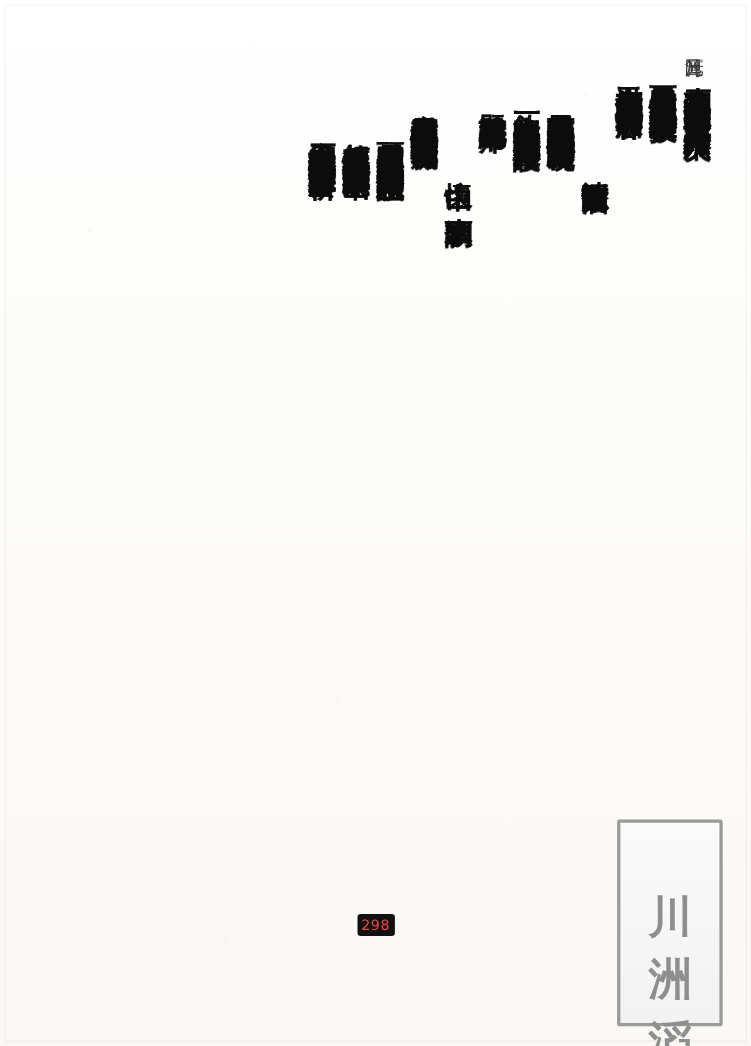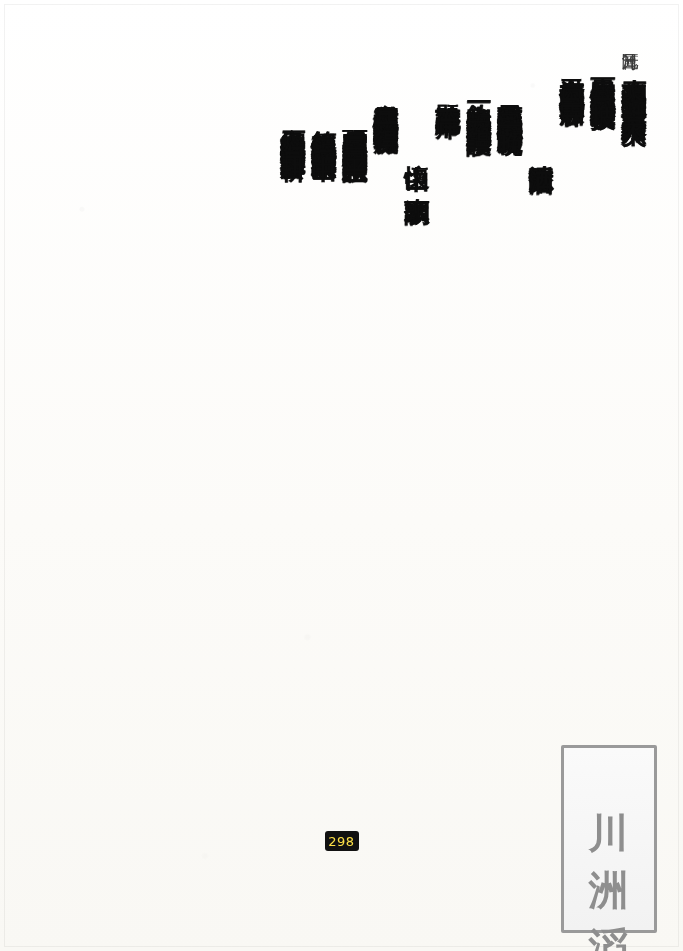--- a/index.html
+++ b/index.html
@@ -92,21 +92,21 @@
 
   
   #page-number {
     position: absolute;
     left: 50%;
     transform: translateX(-50%);
     bottom: 100px;
     width: 34px;
     height: 20px;
     background: #111;
-    color: #fde047;
+    color: #ef4444;
     border-radius: 3px;
     font-size: 13px;
     font-family: "DejaVu Sans", sans-serif;
     display: flex;
     align-items: center;
     justify-content: center;
     letter-spacing: 0.5px;
   }
 
   

